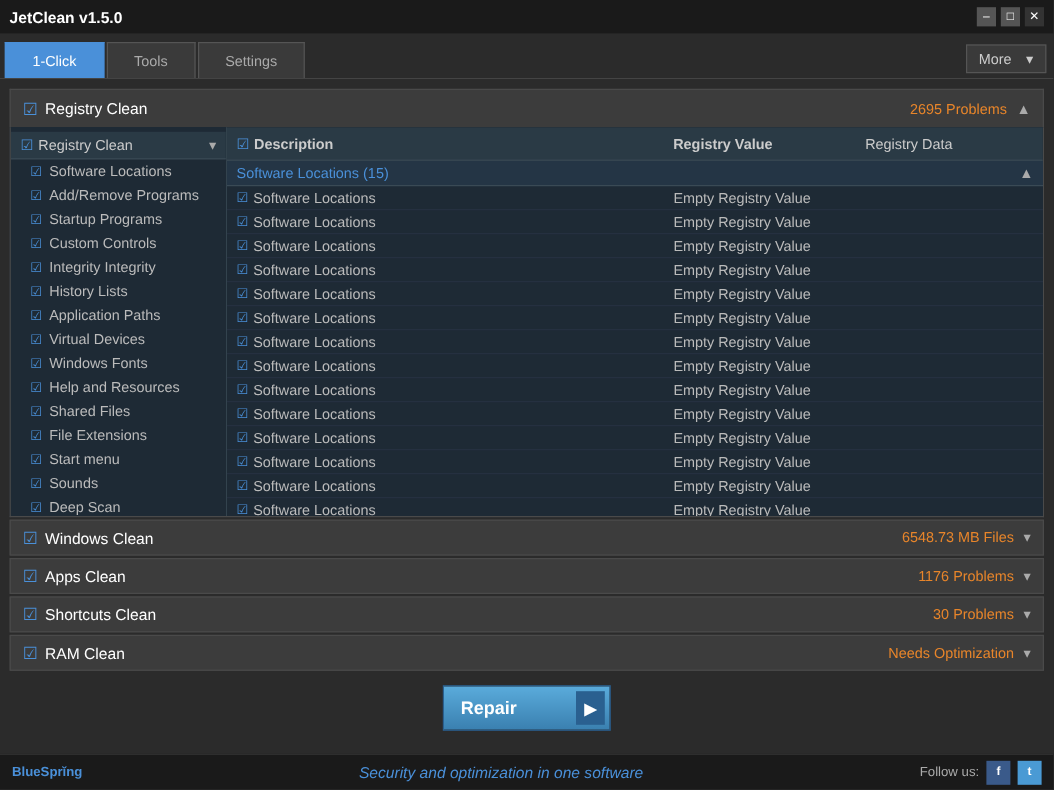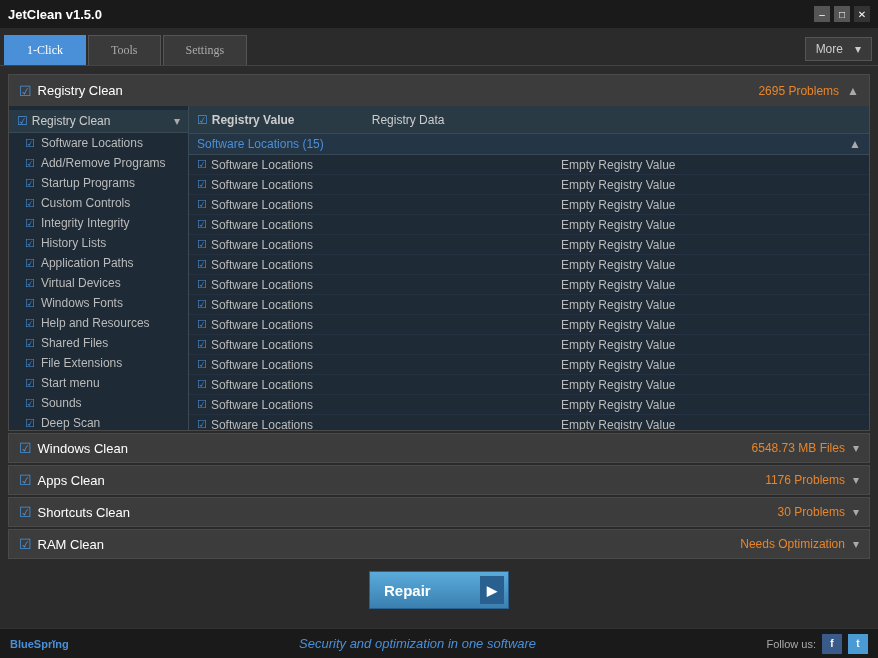--- a/index.html
+++ b/index.html
@@ -49,21 +49,20 @@
       height: 38px;
       display: flex;
       align-items: flex-end;
       padding-left: 4px;
       border-bottom: 1px solid #444;
       justify-content: space-between;
     }
     .tabs-left {
       display: flex;
       align-items: center;
-      font-family: Liberation Serif, serif;
     }
     .tab {
       height: 30px;
       padding: 0 22px;
       display: flex;
       align-items: center;
       cursor: pointer;
       font-size: 12px;
       color: #aaa;
       background: #3a3a3a;
@@ -410,20 +409,23 @@
             <span class="chk">☑</span>
             <span>Deep Scan</span>
           </div>
       </div>
     </div>
 
     <div class="content-area">
 
       <div class="content-header">
         <span class="chk">☑</span>
+        <span class="col-desc">
+          <span>Description</span>
+        </span>
         <span class="col-regval">Registry Value</span>
         <span class="col-regdata">Registry Data</span>
       </div>
 
       <div class="scroll-area">
 
         <div class="group-header">
           <span>Software Locations (15)</span>
           <span class="chevron">▲</span>
         </div>

